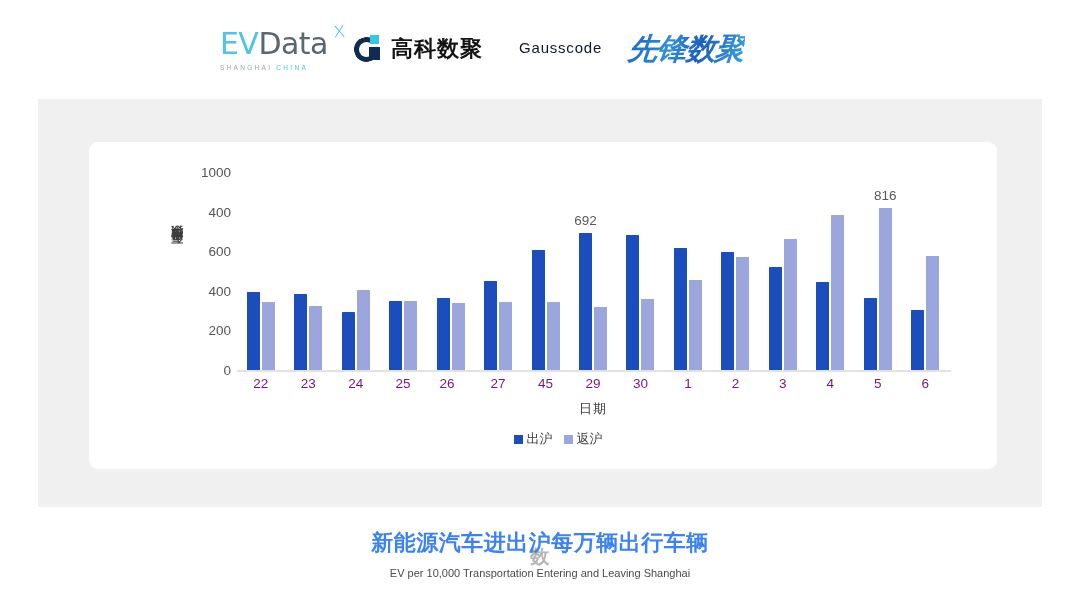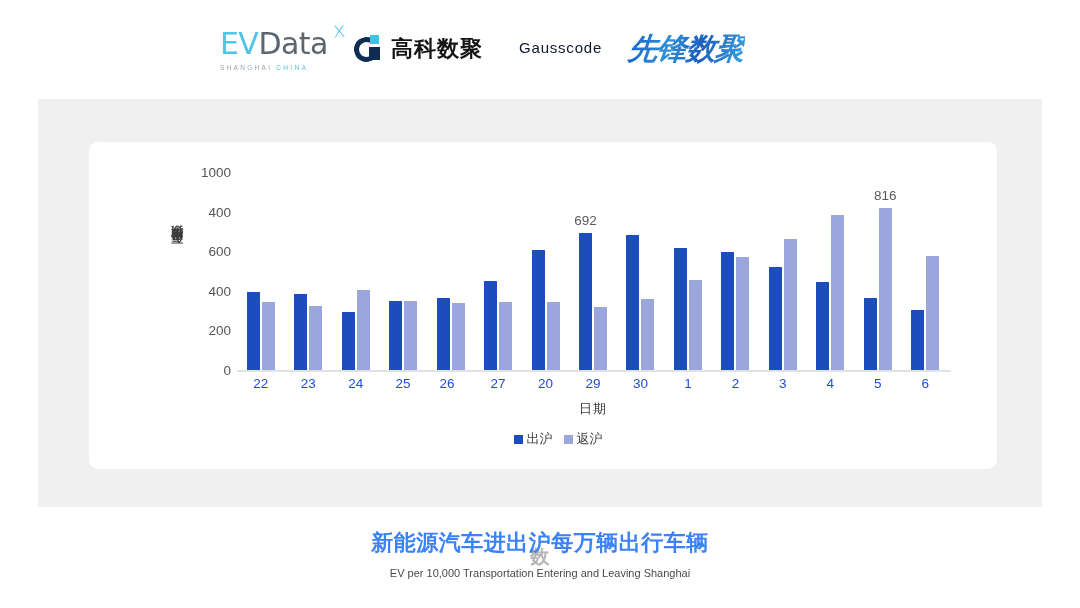--- a/index.html
+++ b/index.html
@@ -236,21 +236,21 @@
   .x-ticks {
     position: absolute;
     left: 148px;
     top: 234px;
     width: 712px;
     height: 20px;
   }
   .x-tick {
     position: absolute;
     font-size: 13.5px;
-    color: #1d4ed8;
+    color: #701a75;
     transform: translateX(-50%);
     text-align: center;
   }
   .x-axis-title {
     position: absolute;
     left: 148px;
     top: 258px;
     width: 712px;
     text-align: center;
     font-size: 13px;
@@ -501,21 +501,21 @@
       </div>
     <div class="axis-line"></div>
 
     <div class="x-ticks">
         <div class="x-tick" style="left: 23.7333px;">22</div>
         <div class="x-tick" style="left: 71.2px;">23</div>
         <div class="x-tick" style="left: 118.667px;">24</div>
         <div class="x-tick" style="left: 166.133px;">25</div>
         <div class="x-tick" style="left: 210px;">26</div>
         <div class="x-tick" style="left: 261.067px;">27</div>
-        <div class="x-tick" style="left: 308.533px;">20</div>
+        <div class="x-tick" style="left: 308.533px;">45</div>
         <div class="x-tick" style="left: 356px;">29</div>
         <div class="x-tick" style="left: 403.467px;">30</div>
         <div class="x-tick" style="left: 450.933px;">1</div>
         <div class="x-tick" style="left: 498.4px;">2</div>
         <div class="x-tick" style="left: 545.867px;">3</div>
         <div class="x-tick" style="left: 593.333px;">4</div>
         <div class="x-tick" style="left: 640.8px;">5</div>
         <div class="x-tick" style="left: 688.267px;">6</div>
       </div>
     <div class="x-axis-title">日期</div>

